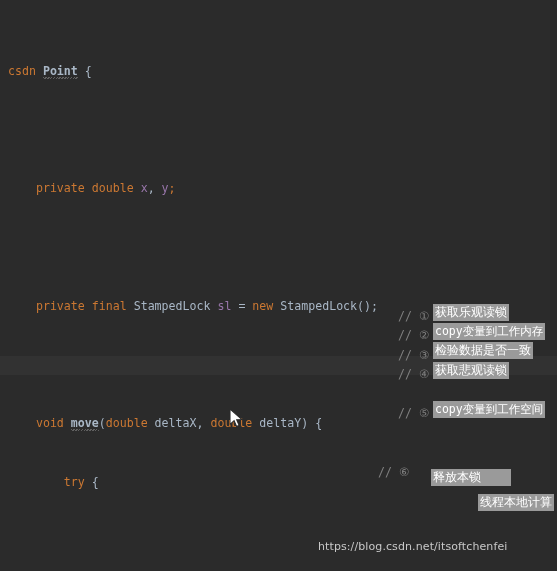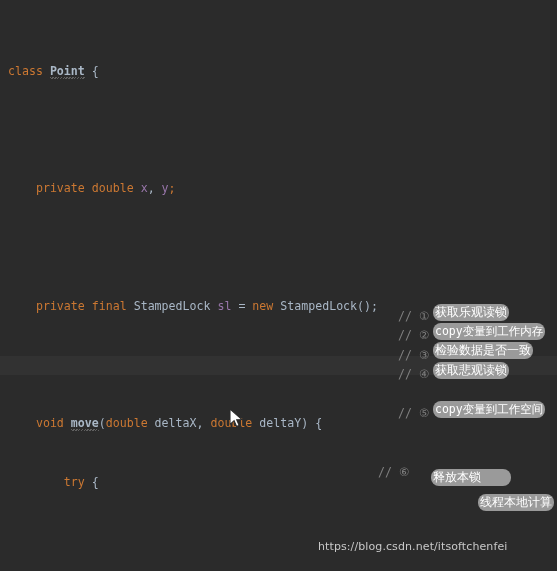--- a/index.html
+++ b/index.html
@@ -60,21 +60,20 @@
     position: absolute;
     background: #9a9a9a;
     color: #ffffff;
     font-family: "DejaVu Sans", "Liberation Sans", sans-serif;
     font-size: 12px;
     line-height: 17px;
     height: 17px;
     padding: 0 2px;
     white-space: nowrap;
     letter-spacing: 0px;
-    border-radius: 8px;
   }
   .note.lat {
     font-family: "DejaVu Sans Mono", "Liberation Mono", monospace;
     font-size: 11.5px;
   }
 
   
   #watermark {
     position: absolute;
     left: 318px;
@@ -96,21 +95,21 @@
     pointer-events: none;
   }
 </style>
 </head>
 <body>
 
 <div id="screen">
 
   <div id="code">
 
-    <div class="ln"><span class="kw">class</span> <span class="decw">Point</span> <span class="punc">{</span></div>
+    <div class="ln"><span class="kw">csdn</span> <span class="decw">Point</span> <span class="punc">{</span></div>
     <div class="ln"> </div>
     <div class="ln">    <span class="kw">private</span> <span class="kw">double</span> <span class="fld">x</span><span class="punc">,</span> <span class="fld">y</span><span class="sc">;</span></div>
     <div class="ln"> </div>
     <div class="ln">    <span class="kw">private</span> <span class="kw">final</span> <span class="typ">StampedLock</span> <span class="fld">sl</span> <span class="punc">=</span> <span class="kw">new</span> <span class="typ">StampedLock</span><span class="punc">();</span></div>
     <div class="ln hl"> </div>
     <div class="ln">    <span class="kw">void</span> <span class="decw">move</span><span class="punc">(</span><span class="kw">double</span> deltaX<span class="punc">,</span> <span class="kw">double</span> deltaY<span class="punc">) {</span></div>
     <div class="ln">        <span class="kw">try</span> <span class="punc">{</span></div>
     
     
     

